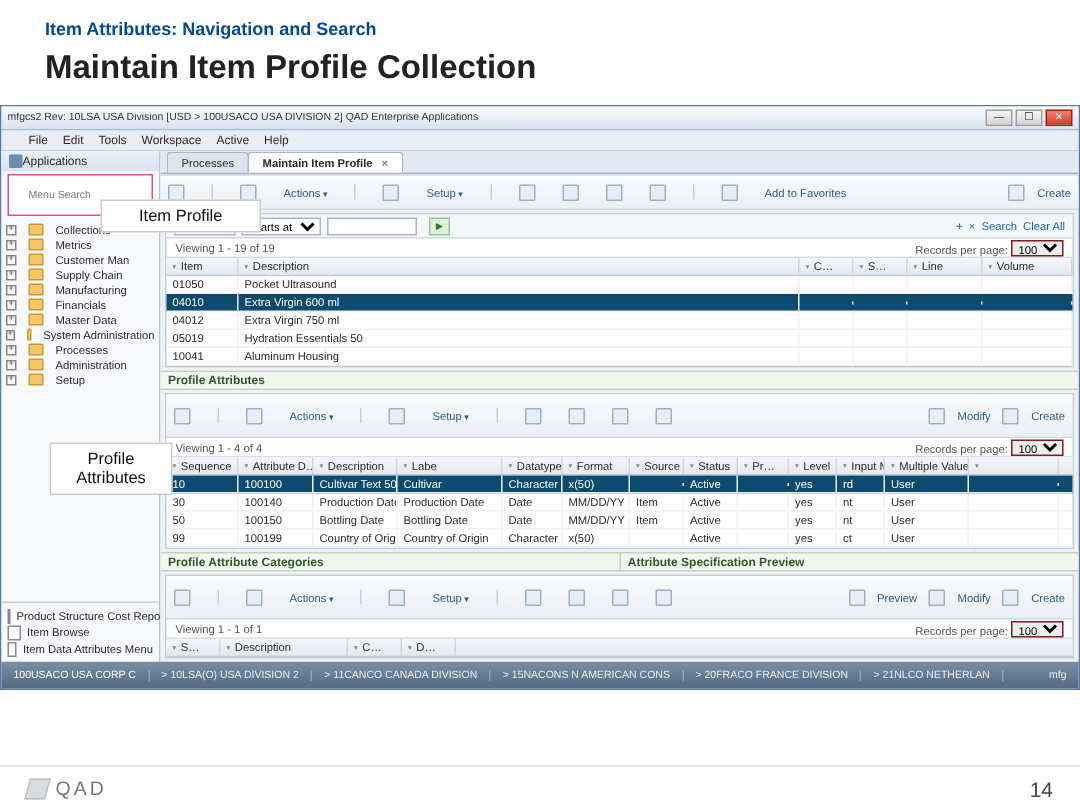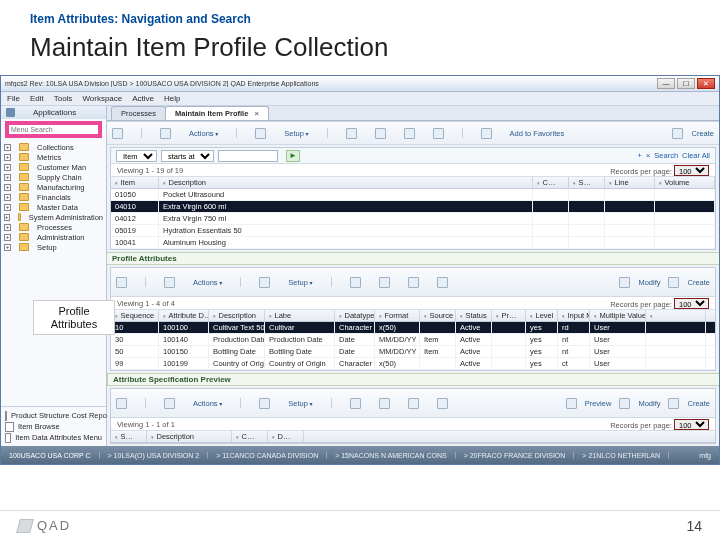--- a/index.html
+++ b/index.html
@@ -1,33 +1,33 @@
 <!DOCTYPE html>
 <html><head>
 <meta charset="utf-8">
 <style>
   * { box-sizing: border-box; margin: 0; padding: 0; }
   html, body { width: 720px; height: 540px; font-family: "Segoe UI", Tahoma, sans-serif; font-size: 8px; color: #2a2a2a; background:#fff; overflow:hidden; }
   .slide-header { padding: 12px 30px 4px; }
   .slide-breadcrumb { color:#004a99; font-weight:700; font-size:12px; }
-  .slide-title { font-size:26px; font-weight:400; color:#222; margin-top:6px; }
+  .slide-title { font-size:22px; font-weight:700; color:#222; margin-top:6px; }
   .app { position:relative; margin-top:8px; border:1px solid #5a7aa8; background:#eef2f8; width:720px; height:390px; }
   .titlebar { height:16px; background:linear-gradient(#fefefe,#d7e2f0); border-bottom:1px solid #a8b8d0; display:flex; align-items:center; padding:0 4px; justify-content:space-between;}
   .titlebar-text { font-size:7px; color:#333; white-space:nowrap; overflow:hidden;}
   .winbtns { display:flex; gap:2px;}
   .winbtn { width:18px; height:11px; border:1px solid #a0a0a0; background:linear-gradient(#f5f5f5,#d5d5d5); font-size:7px; line-height:9px; text-align:center;}
   .winbtn.close{ background:linear-gradient(#f08070,#d04030); color:#fff; border-color:#a02010;}
-  .menubar { height:14px; background:#e9eef6; border-bottom:1px solid #c8d2e2; display:flex; gap:10px; padding:0 6px; font-size:8px; align-items:center;}
+  .menubar { height:14px; background:#e9eef6; border-bottom:1px solid #c8d2e2; display:flex; gap:10px; padding:0 18px; font-size:8px; align-items:center;}
   .menubar span{cursor:default;}
   .content { display:flex; height:calc(100% - 30px - 18px); }
   .sidebar { width:106px; background:#f7f9fc; border-right:1px solid #b8c4d6; display:flex; flex-direction:column;}
-  .sbhdr { background:linear-gradient(#eaf0f8,#d8e2ee); padding:2px 5px; font-size:8px; display:flex; align-items:center; gap:18px;}
+  .sbhdr { background:linear-gradient(#eaf0f8,#d8e2ee); padding:2px 5px; font-size:8px; display:flex; align-items:center; gap:0;}
   .sbhdr .icon{width:9px;height:9px;background:#6d8db0;border-radius:1px;}
   .sbsearch{ padding:2px 4px;}
-  .sbsearch input{ width:100%; height:17px; border:4px solid #ec4899; font-size:7px; padding:0 2px;}
+  .sbsearch input{ width:100%; height:28px; border:1px solid #ec4899; font-size:7px; padding:0 13px;}
   .tree{ padding:2px 3px; font-size:7.5px; overflow:hidden;}
   .treeitem{ display:flex; align-items:center; gap:8px; padding:0.5px 0; white-space:nowrap;}
   .plusbox{ width:7px;height:7px;border:1px solid #888; font-size:6px; line-height:5px; text-align:center; color:#444;}
   .folder{ width:10px;height:8px;background:#f5c767;border:1px solid #c89a30; border-radius:1px 1px 0 0;}
   .treebottom{ margin-top:auto; padding:3px 4px; border-top:1px solid #c8d2e2; font-size:7.5px;}
   .treebottom .treeitem{gap:4px;}
   .pageicon{width:9px;height:10px;background:#fff;border:1px solid #889;}
   .main{ flex:1; display:flex; flex-direction:column; overflow:hidden; background:#eef2f6;}
   .tabs{ height:16px; display:flex; align-items:flex-end; padding:0 4px; gap:0; border-bottom:1px solid #aab6c8; background:#e3e9f2;}
   .tab{ padding:2px 9px; font-size:7.5px; background:#dde4ee; border:1px solid #aab6c8; border-bottom:none; border-radius:3px 3px 0 0; margin-right:-1px;}
@@ -43,21 +43,21 @@
   .filterrow select,.filterrow input{ height:12px; font-size:7.5px; border:1px solid #aab6c8; background:#fff; padding:0 2px;}
   .filterrow .link{ color:#1a5fb0; cursor:pointer;}
   .filterrow .spacer{flex:1;}
   .filterrow .gobtn{ width:14px;height:12px; background:#dff0dd;border:1px solid #9ac492; color:#2d7a2d; text-align:center; font-size:8px; line-height:10px;}
   .statusrow{ height:13px; border-bottom:1px solid #d8dee8; display:flex; align-items:center; justify-content:space-between; padding:0 6px; font-size:7.5px; color:#555;}
   .statusrow select{height:11px;font-size:7.5px;border:1px solid #7f1d1d;}
   .gridhdr{ display:flex; background:linear-gradient(#f4f7fb,#e4eaf1); border-bottom:1px solid #c2ccda; font-size:7.5px;}
   .gridhdr .c{ padding:1px 4px; border-right:1px solid #d0d6e0; display:flex; align-items:center; gap:2px; white-space:nowrap; overflow:hidden;}
   .gridhdr .c::before{content:"▾"; font-size:5px; color:#888; margin-right:1px;}
   .gridbody .r{ display:flex; font-size:7.5px; border-bottom:1px solid #eef1f5;}
-  .gridbody .r.sel{ background:#0f172a; color:#fff;}
+  .gridbody .r.sel{ background:#0c4a6e; color:#fff;align-items:center;}
   .gridbody .c{ padding:1px 4px; border-right:1px solid #eef1f5; white-space:nowrap; overflow:hidden;}
   .section-title{ background:#f1f7ee; border-top:1px solid #c4d4b8; border-bottom:1px solid #c4d4b8; padding:1px 5px; font-size:8px; font-weight:600; color:#2d592d;}
   .footer-breadcrumb{ height:18px; background:linear-gradient(#7a8fa6,#536a82); color:#e8eef4; font-size:7px; display:flex; align-items:center; overflow:hidden;}
   .footer-breadcrumb .chip{ padding:0 8px; border-right:1px solid rgba(255,255,255,.3); white-space:nowrap;}
   .footer-breadcrumb .chip:first-child{color:#fff;}
   .callout{ position:absolute; background:#fff; border:1px solid #ccc; padding:4px 10px; font-size:11px; color:#111; z-index:5; box-shadow:0 0 0 1px #fff inset; text-align:center;}
   .slide-footer{ position:absolute; bottom:0; left:0; right:0; height:30px; display:flex; align-items:center; justify-content:space-between; padding:0 18px; border-top:1px solid #ddd; background:#fff;}
   .logo{ display:flex; align-items:center; gap:5px; color:#777; font-size:13px; letter-spacing:2px;}
   .logo .sq{width:14px;height:14px;background:#d9dcde;border:1px solid #bcc0c4;transform:skewX(-15deg);}
   .pagenum{ font-size:14px; color:#444;}
@@ -70,20 +70,21 @@
 </head>
 <body>
 
 <div class="slide-header">
   <div class="slide-breadcrumb">Item Attributes: Navigation and Search</div>
   <div class="slide-title">Maintain Item Profile Collection</div>
 </div>
 
 <div class="app">
 
+  <div class="callout" style="top:62px;left:66px;width:107px;">Item Profile</div>
   <div class="callout" style="top:224px;left:32px;width:82px;white-space:pre-line;line-height:1.15;">Profile
 Attributes</div>
 
   <div class="titlebar">
     <span class="titlebar-text">mfgcs2 Rev: 10LSA USA Division [USD &gt; 100USACO USA DIVISION 2]   QAD Enterprise Applications</span>
     <div class="winbtns">
       <div class="winbtn">—</div>
       <div class="winbtn">☐</div>
       <div class="winbtn close">✕</div>
     </div>
@@ -376,20 +377,21 @@
               <div class="c c9"></div>
               <div class="c c10">yes</div>
               <div class="c c11">ct</div>
               <div class="c c12">User</div>
               <div class="c c13"></div>
             </div>
         </div>
       </div>
 
       <div style="display:flex;">
+        <div class="section-title" style="flex:1">Profile Attribute Categories</div>
         <div class="section-title" style="flex:1;border-left:1px solid #c4d4b8">Attribute Specification Preview</div>
       </div>
 
       <div class="pane g3">
         <div class="toolbar">
           <span class="ico"></span>
             <span class="sep"></span>
           <span class="ico"></span>
             <span class="lbl dd">Actions</span>
             <span class="sep"></span>

